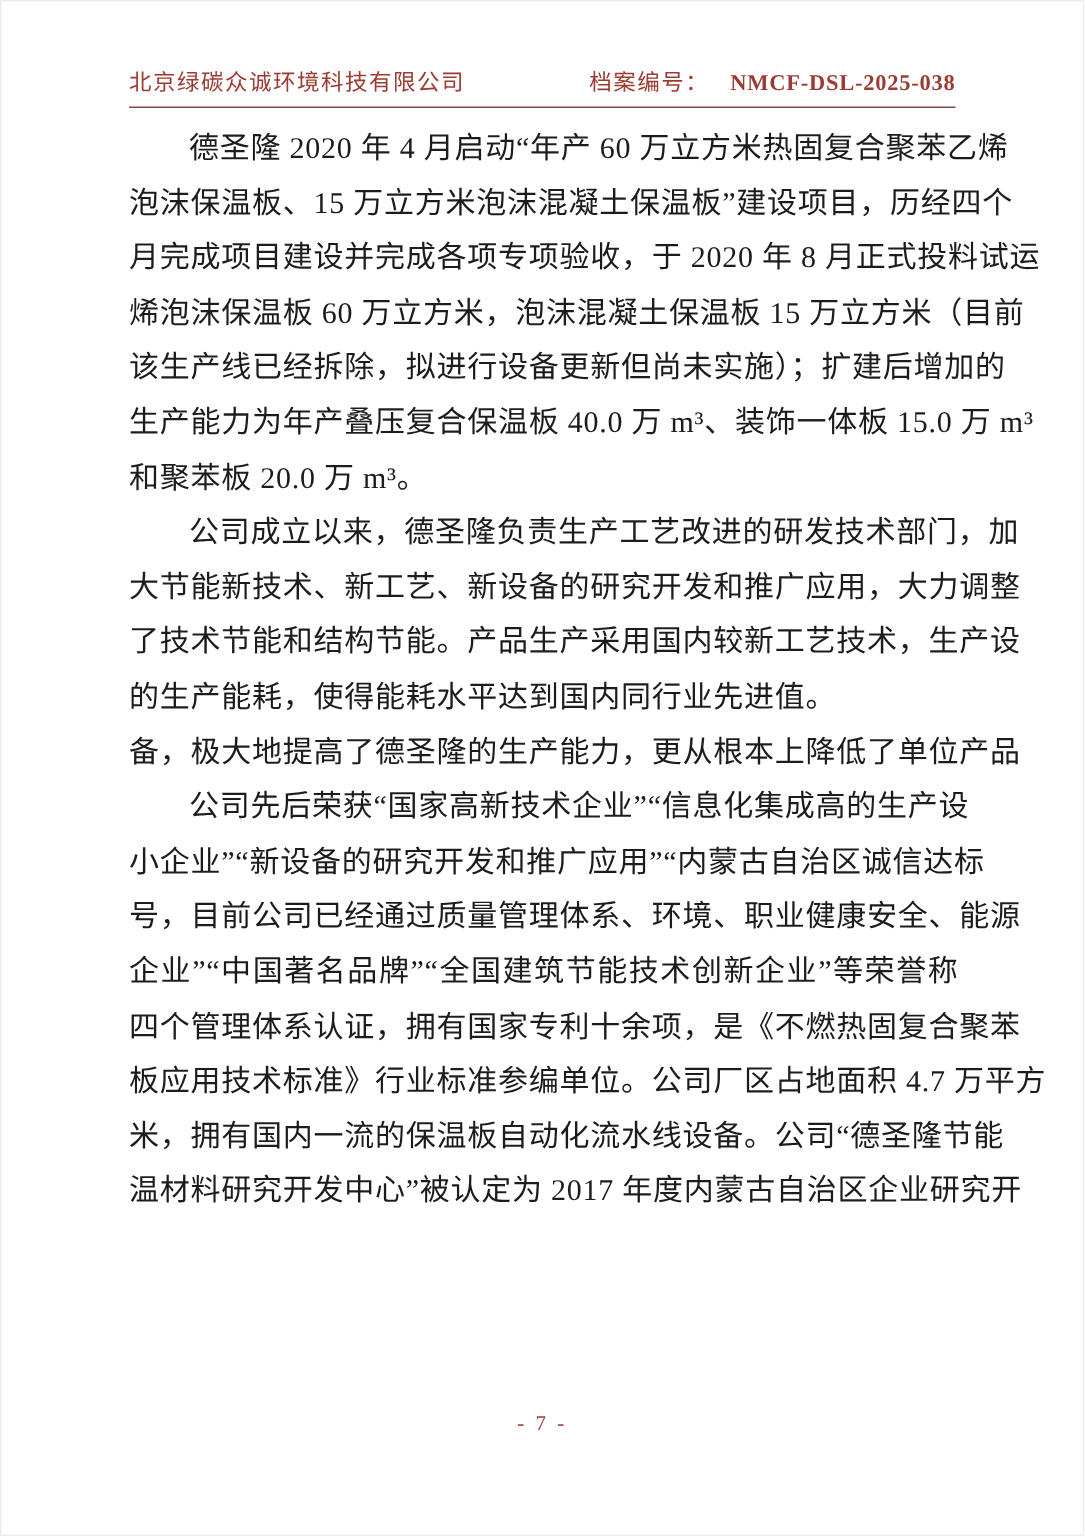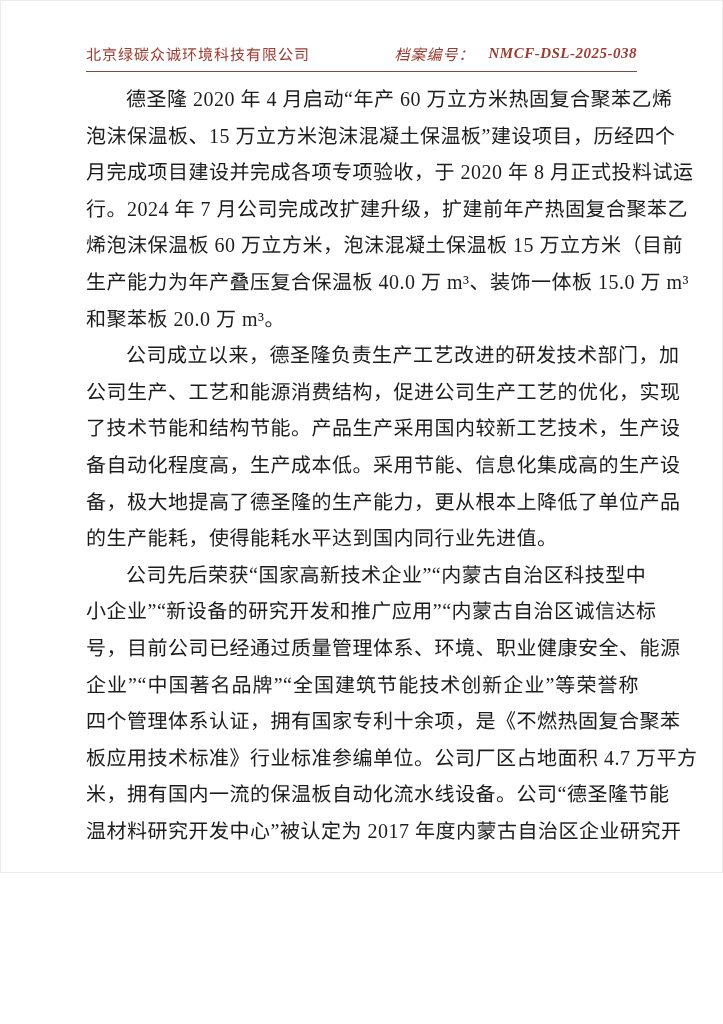--- a/index.html
+++ b/index.html
@@ -3,21 +3,21 @@
 <meta charset="utf-8">
 <style>
   html, body {
     margin: 0;
     padding: 0;
     background: #ffffff;
   }
   .page {
     position: relative;
     width: 723px;
-    height: 873px;
+    height: 1024px;
     margin: 0 auto;
     background: #ffffff;
     box-sizing: border-box;
     border: 1px solid #ececec;
     overflow: hidden;
     font-family: "Liberation Serif", "DejaVu Serif", serif;
     color: var(--body-text, #1c1c1c);
   }
   
   .header {
@@ -28,22 +28,21 @@
     display: flex;
     justify-content: space-between;
     align-items: baseline;
     font-size: 15px;
     letter-spacing: 1px;
     color: var(--accent, #9c3b31);
     white-space: nowrap;
   }
   .header .archive {
     display: inline-flex;
-    align-items: center;
-    font-style: italic;
+    align-items: flex-end;
   }
   .header .archive .num {
     margin-left: 14px;
     letter-spacing: 0.5px;
     font-weight: bold;
   }
   .header-rule {
     position: absolute;
     top: 70px;
     left: 85px;
@@ -97,35 +96,34 @@
     </span>
   </div>
 
   <div class="header-rule"></div>
 
   <main class="content" id="body-content">
       <div class="para">
         <div class="line first">德圣隆 2020 年 4 月启动“年产 60 万立方米热固复合聚苯乙烯</div>
         <div class="line">泡沫保温板、15 万立方米泡沫混凝土保温板”建设项目，历经四个</div>
         <div class="line">月完成项目建设并完成各项专项验收，于 2020 年 8 月正式投料试运</div>
-        <div class="line">行。2024 年 7 月公司完成改扩建升级，扩建前年产热固复合聚苯乙</div>
         <div class="line">烯泡沫保温板 60 万立方米，泡沫混凝土保温板 15 万立方米（目前</div>
+        <div class="line">该生产线已经拆除，拟进行设备更新但尚未实施）；扩建后增加的</div>
         <div class="line">生产能力为年产叠压复合保温板 40.0 万 m³、装饰一体板 15.0 万 m³</div>
         <div class="line short-last">和聚苯板 20.0 万 m³。</div>
       </div>
       <div class="para">
         <div class="line first">公司成立以来，德圣隆负责生产工艺改进的研发技术部门，加</div>
-        <div class="line">公司生产、工艺和能源消费结构，促进公司生产工艺的优化，实现</div>
+        <div class="line">大节能新技术、新工艺、新设备的研究开发和推广应用，大力调整</div>
         <div class="line">了技术节能和结构节能。产品生产采用国内较新工艺技术，生产设</div>
-        <div class="line">备自动化程度高，生产成本低。采用节能、信息化集成高的生产设</div>
+        <div class="line short-last">的生产能耗，使得能耗水平达到国内同行业先进值。</div>
         <div class="line">备，极大地提高了德圣隆的生产能力，更从根本上降低了单位产品</div>
-        <div class="line short-last">的生产能耗，使得能耗水平达到国内同行业先进值。</div>
       </div>
       <div class="para">
-        <div class="line first">公司先后荣获“国家高新技术企业”“内蒙古自治区科技型中</div>
+        <div class="line first">公司先后荣获“国家高新技术企业”“信息化集成高的生产设</div>
         <div class="line">小企业”“新设备的研究开发和推广应用”“内蒙古自治区诚信达标</div>
         <div class="line">号，目前公司已经通过质量管理体系、环境、职业健康安全、能源</div>
         <div class="line">企业”“中国著名品牌”“全国建筑节能技术创新企业”等荣誉称</div>
         <div class="line">四个管理体系认证，拥有国家专利十余项，是《不燃热固复合聚苯</div>
         <div class="line">板应用技术标准》行业标准参编单位。公司厂区占地面积 4.7 万平方</div>
         <div class="line">米，拥有国内一流的保温板自动化流水线设备。公司“德圣隆节能</div>
         <div class="line">温材料研究开发中心”被认定为 2017 年度内蒙古自治区企业研究开</div>
       </div>
     </main>
 

